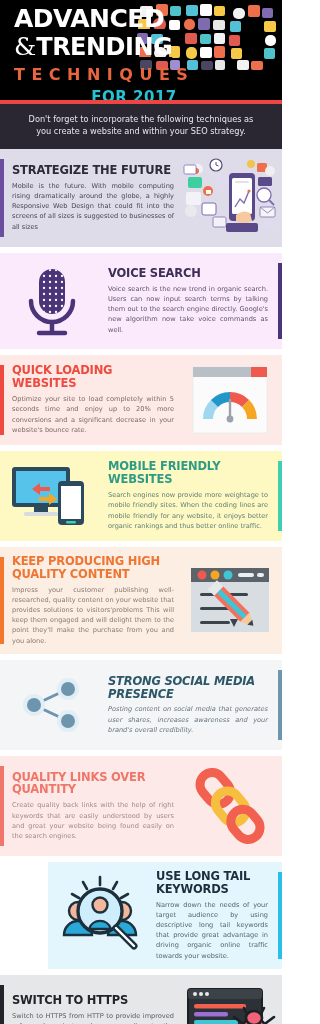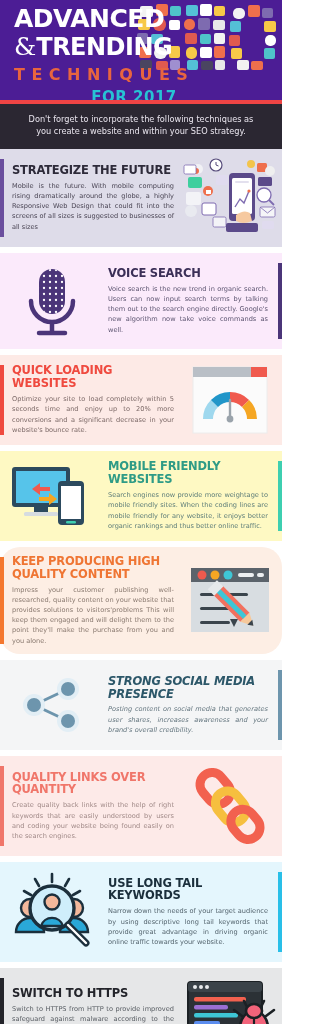--- a/index.html
+++ b/index.html
@@ -7,23 +7,24 @@
   body{
     width:282px; height:1024px;
     font-family:"Liberation Sans", sans-serif;
     overflow:hidden;
     position:relative;
   }
 
   
   .hero{
     position:relative;
-    background:#4c1d95;
+    background:#000000;
     height:100px;
     overflow:hidden;
+    text-decoration:underline;
   }
   .hero-inner{ position:relative; padding:6px 0 0 14px; }
   .hero-line1{
     display:flex; align-items:flex-end; gap:0;
   }
   .h-advanced{
     color:#ffffff;
     font-size:25px; font-weight:bold;
     letter-spacing:-0.5px; line-height:1;
     font-family:"DejaVu Sans", sans-serif;
@@ -133,21 +134,21 @@
   .s6{ background:#f4f5f6;font-style:italic; }
   .s6 h3{ color:#2c5769; }
   .s6 p{ color:#64767f; }
   .s6 .bar{ background:#6d95ad; }
 
   .s7{ background:#fdeae8; }
   .s7 h3{ color:#f0766a; }
   .s7 p{ color:#a18a88; }
   .s7 .bar{ background:#f0766a; }
 
-  .s8{ background:#e4f6fd; }
+  .s8{ background:#e4f6fd;margin-left:48px; }
   .s8 h3{ color:#1b2f3c; }
   .s8 p{ color:#54646e; }
   .s8 .bar{ background:#29bfe8; }
 
   .s9{ background:#e6e7e8; }
   .s9 h3{ color:#23242a; }
   .s9 p{ color:#575c62; }
   .s9 .bar{ background:#23242a; }
 
   svg{ display:block; }
@@ -325,21 +326,21 @@
       <path d="M33 38 l10 0 l0 -4 l8 6 l-8 6 l0 -4 l-10 0 z" fill="#f5a623"></path>
     </svg>
   </div>
   <div class="txt">
     <h3>MOBILE FRIENDLY WEBSITES</h3>
     <p>Search engines now provide more weightage to mobile friendly sites. When the coding lines are mobile friendly for any website, it enjoys better organic rankings and thus better online traffic.</p>
   </div>
 </div>
 <div class="sec-gap"></div>
 
-<div class="section sec-a s5" style="background: rgb(253, 238, 228); border-radius: 20px;">
+<div class="section sec-a s5" style="background: rgb(253, 238, 228);">
   <div class="bar left" style="background: rgb(244, 119, 46);"></div>
   <div class="txt">
     <h3>KEEP PRODUCING HIGH QUALITY CONTENT</h3>
     <p>Impress your customer publishing well-researched, quality content on your website that provides solutions to visitors'problems This will keep them engaged and will delight them to the point they'll make the purchase from you and you alone.</p>
   </div>
   <div class="art">
     <svg width="88" height="74" viewBox="0 0 88 74" aria-hidden="true">
       <rect x="5" y="5" width="78" height="64" fill="#d8dde1"></rect>
       <rect x="5" y="5" width="78" height="14" fill="#5b636b"></rect>
       <circle cx="16" cy="12" r="4.5" fill="#f05a4e"></circle>
@@ -382,21 +383,21 @@
     <h3>STRONG SOCIAL MEDIA PRESENCE</h3>
     <p>Posting content on social media that generates user shares, increases awareness and your brand's overall credibility.</p>
   </div>
 </div>
 <div class="sec-gap"></div>
 
 <div class="section sec-a s7" style="background: rgb(253, 234, 232);">
   <div class="bar left" style="background: rgb(240, 118, 106);"></div>
   <div class="txt">
     <h3>QUALITY LINKS OVER QUANTITY</h3>
-    <p>Create quality back links with the help of right keywords that are easily understood by users and coding your website being found easily on the search engines.</p>
+    <p>Create quality back links with the help of right keywords that are easily understood by users and great your website being found easily on the search engines.</p>
   </div>
   <div class="art">
     <svg width="84" height="84" viewBox="0 0 84 84" aria-hidden="true">
       <g transform="rotate(-40 42 42)">
         <rect x="30" y="2" width="24" height="34" rx="12" fill="none" stroke="#f2614f" stroke-width="9"></rect>
         <rect x="30" y="26" width="24" height="34" rx="12" fill="none" stroke="#f6bf3f" stroke-width="9"></rect>
         <rect x="30" y="50" width="24" height="32" rx="12" fill="none" stroke="#f2614f" stroke-width="9"></rect>
       </g>
     </svg>
   </div>

